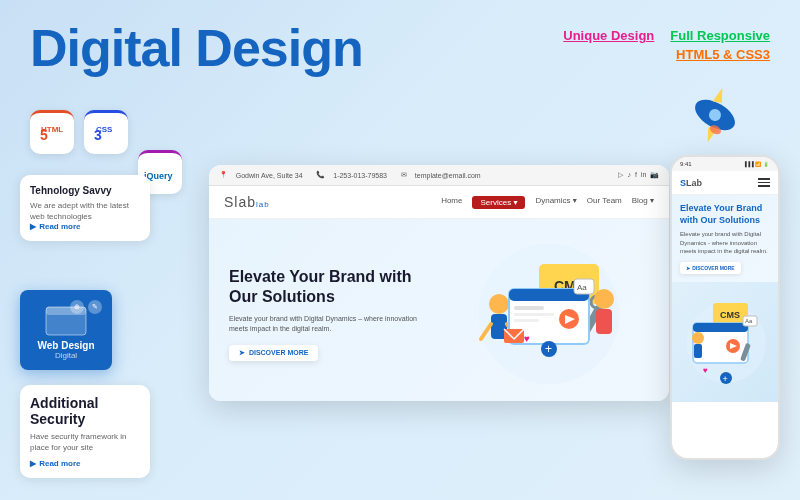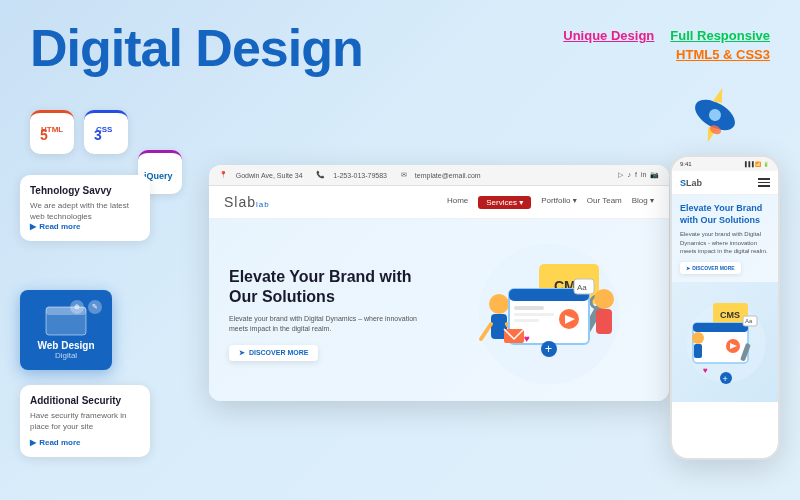--- a/index.html
+++ b/index.html
@@ -164,21 +164,21 @@
       top: 385px;
       left: 20px;
       width: 130px;
       background: white;
       border-radius: 10px;
       padding: 10px;
       box-shadow: 0 2px 12px rgba(0,0,0,0.1);
     }
 
     .card-security .card-title {
-      font-size: 10px;
+      font-size: 14px;
       font-weight: 700;
       color: #1a1a2e;
       margin-bottom: 4px;
     }
 
     .card-security .card-desc {
       font-size: 8px;
       color: #666;
       line-height: 1.4;
       margin-bottom: 6px;
@@ -504,21 +504,21 @@
     </div>
   </div>
   <div class="browser-content">
     <div class="site-nav">
       <div class="site-logo">
         <span>Slab</span><span style="color:#1565c0;font-size:8px;">lab</span>
       </div>
       <div class="nav-links">
         <span>Home</span>
         <span class="active">Services ▾</span>
-        <span>Portfolio ▾</span>
+        <span>Dynamics ▾</span>
         <span>Our Team</span>
         <span>Blog ▾</span>
       </div>
     </div>
     <div class="hero-area">
       <div class="hero-text">
         <h2>Elevate Your Brand with Our Solutions</h2>
         <p>Elevate your brand with Digital Dynamics – where innovation meets impact in the digital realm.</p>
         <button class="discover-btn">
           <span>➤</span>

